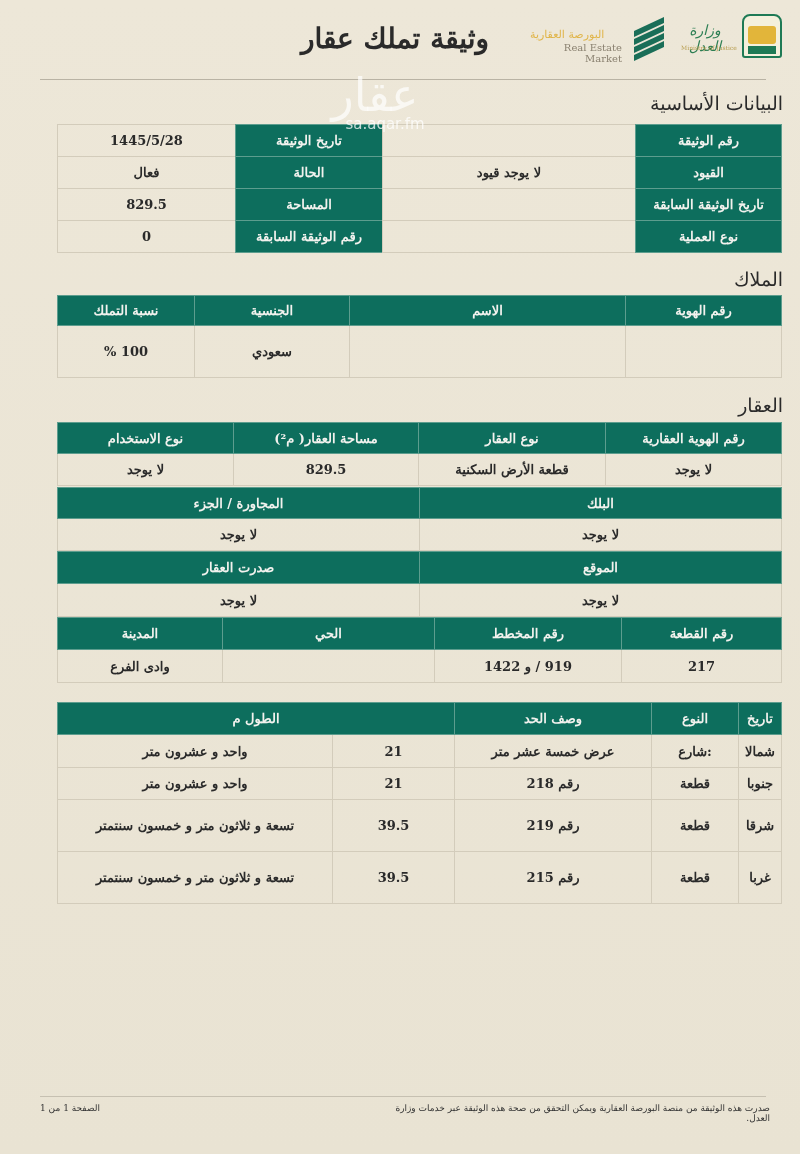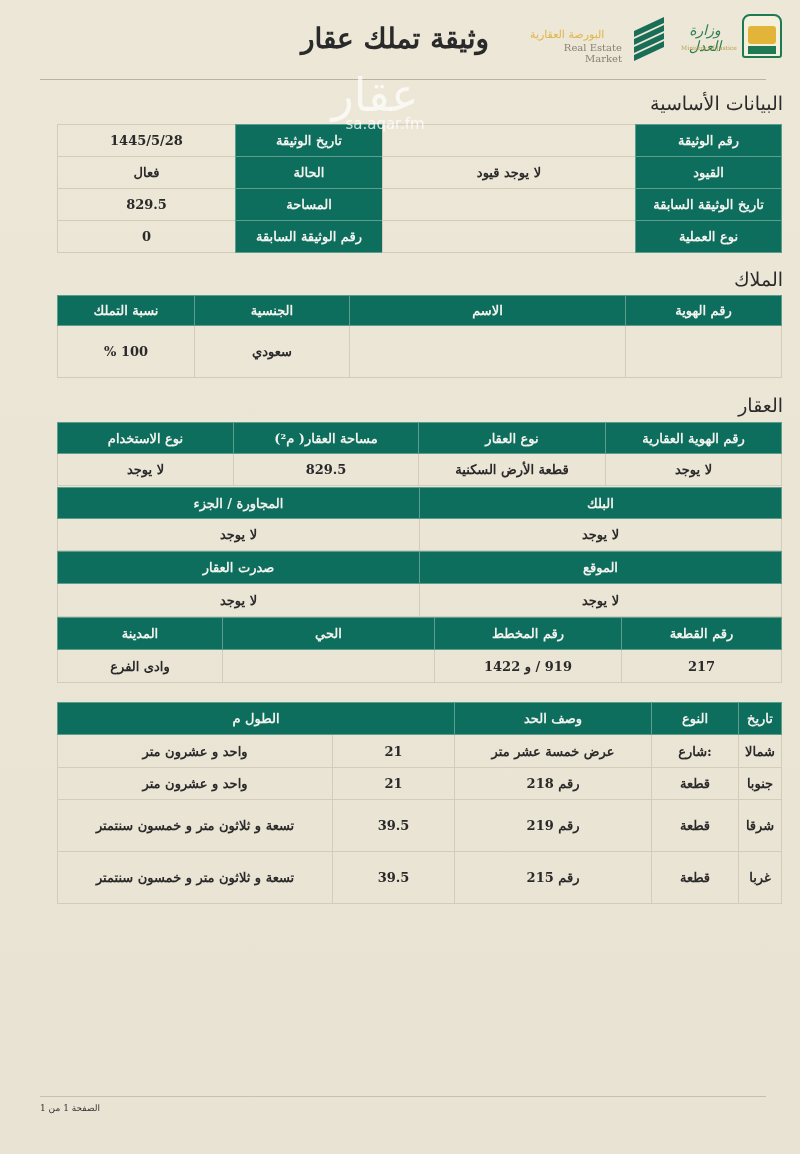--- a/index.html
+++ b/index.html
@@ -271,14 +271,15 @@
       <td>غربا</td>
       <td>قطعة</td>
       <td>رقم 215</td>
       <td>39.5</td>
       <td>تسعة و ثلاثون متر و خمسون سنتمتر</td>
     </tr>
   </tbody>
     </table>
 
   <div class="footer-rule"></div>
+  <div class="footer-text">صدرت هذه الوثيقة من منصة البورصة العقارية ويمكن التحقق من صحة هذه الوثيقة عبر خدمات وزارة العدل.</div>
   <div class="footer-page">الصفحة 1 من 1</div>
 </div>
 
 </body></html>

